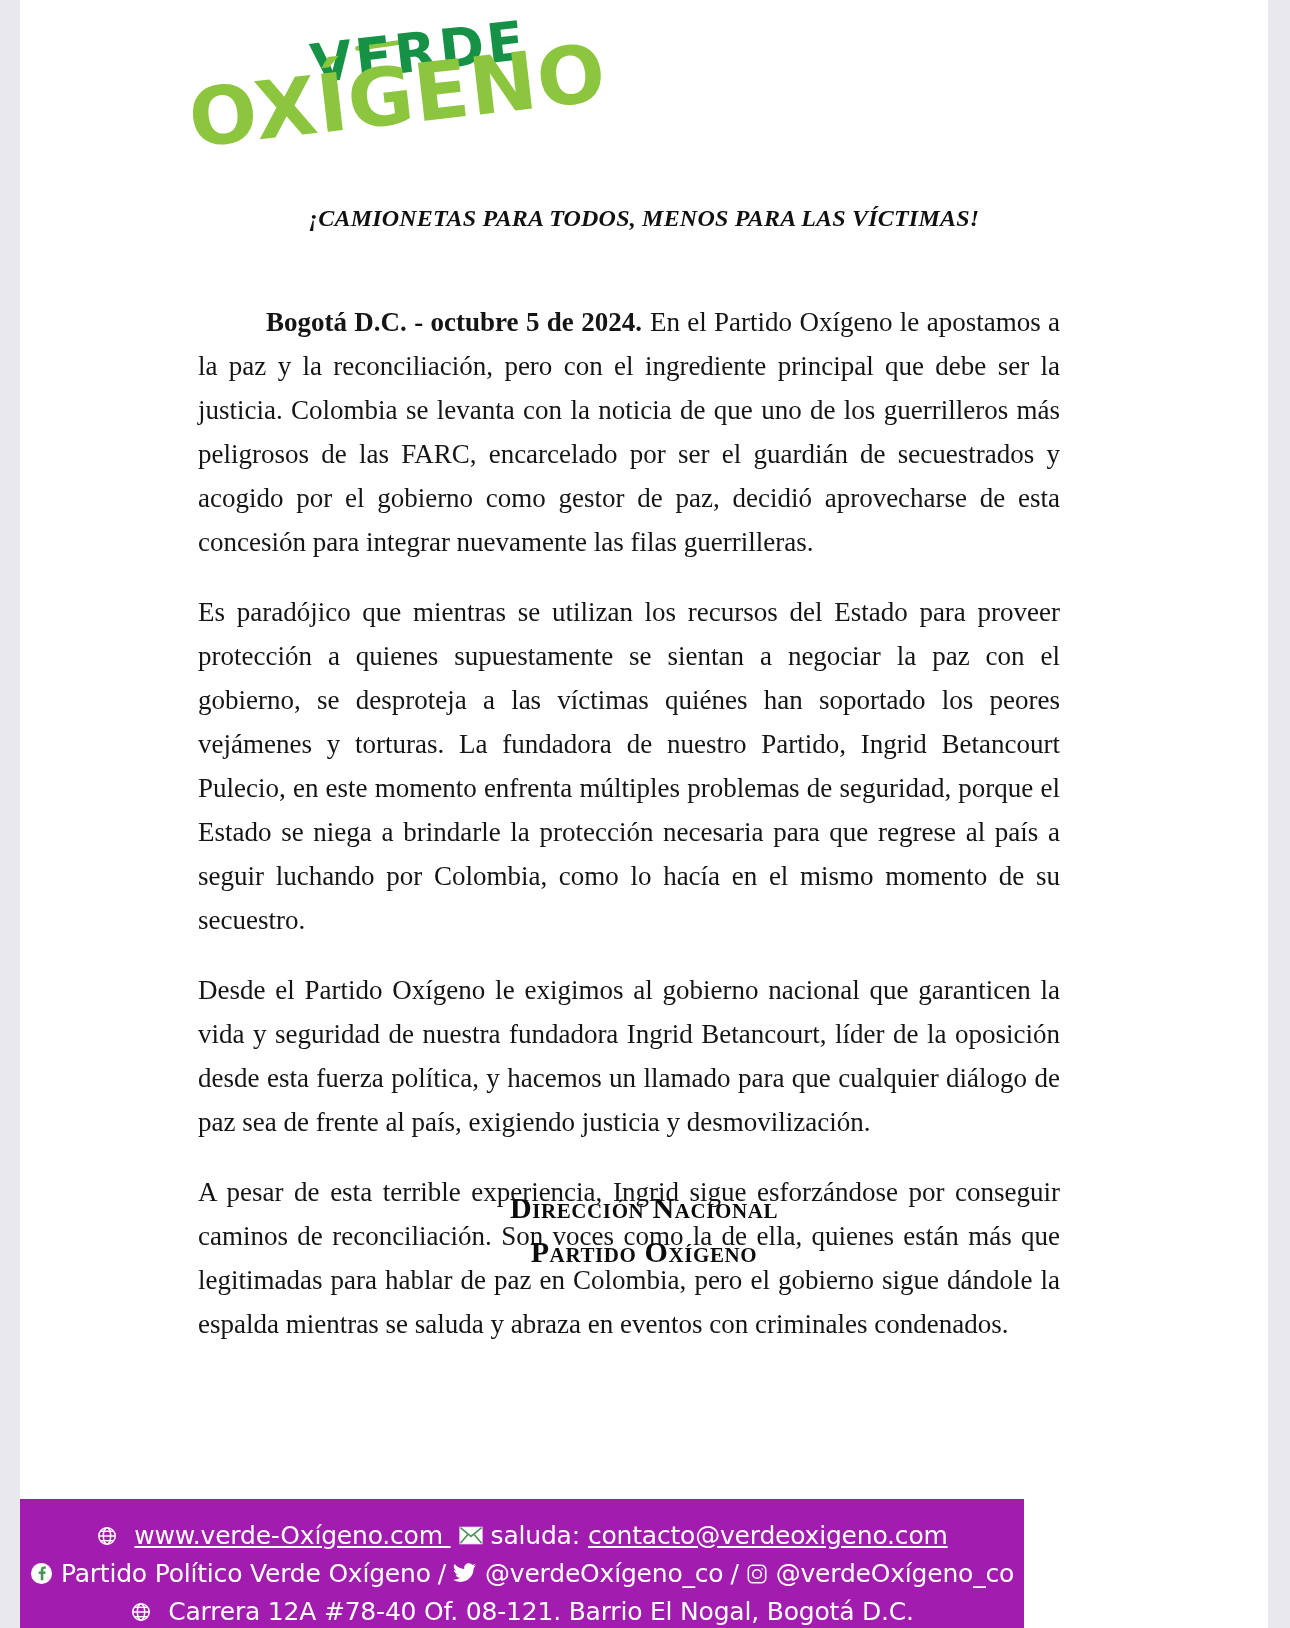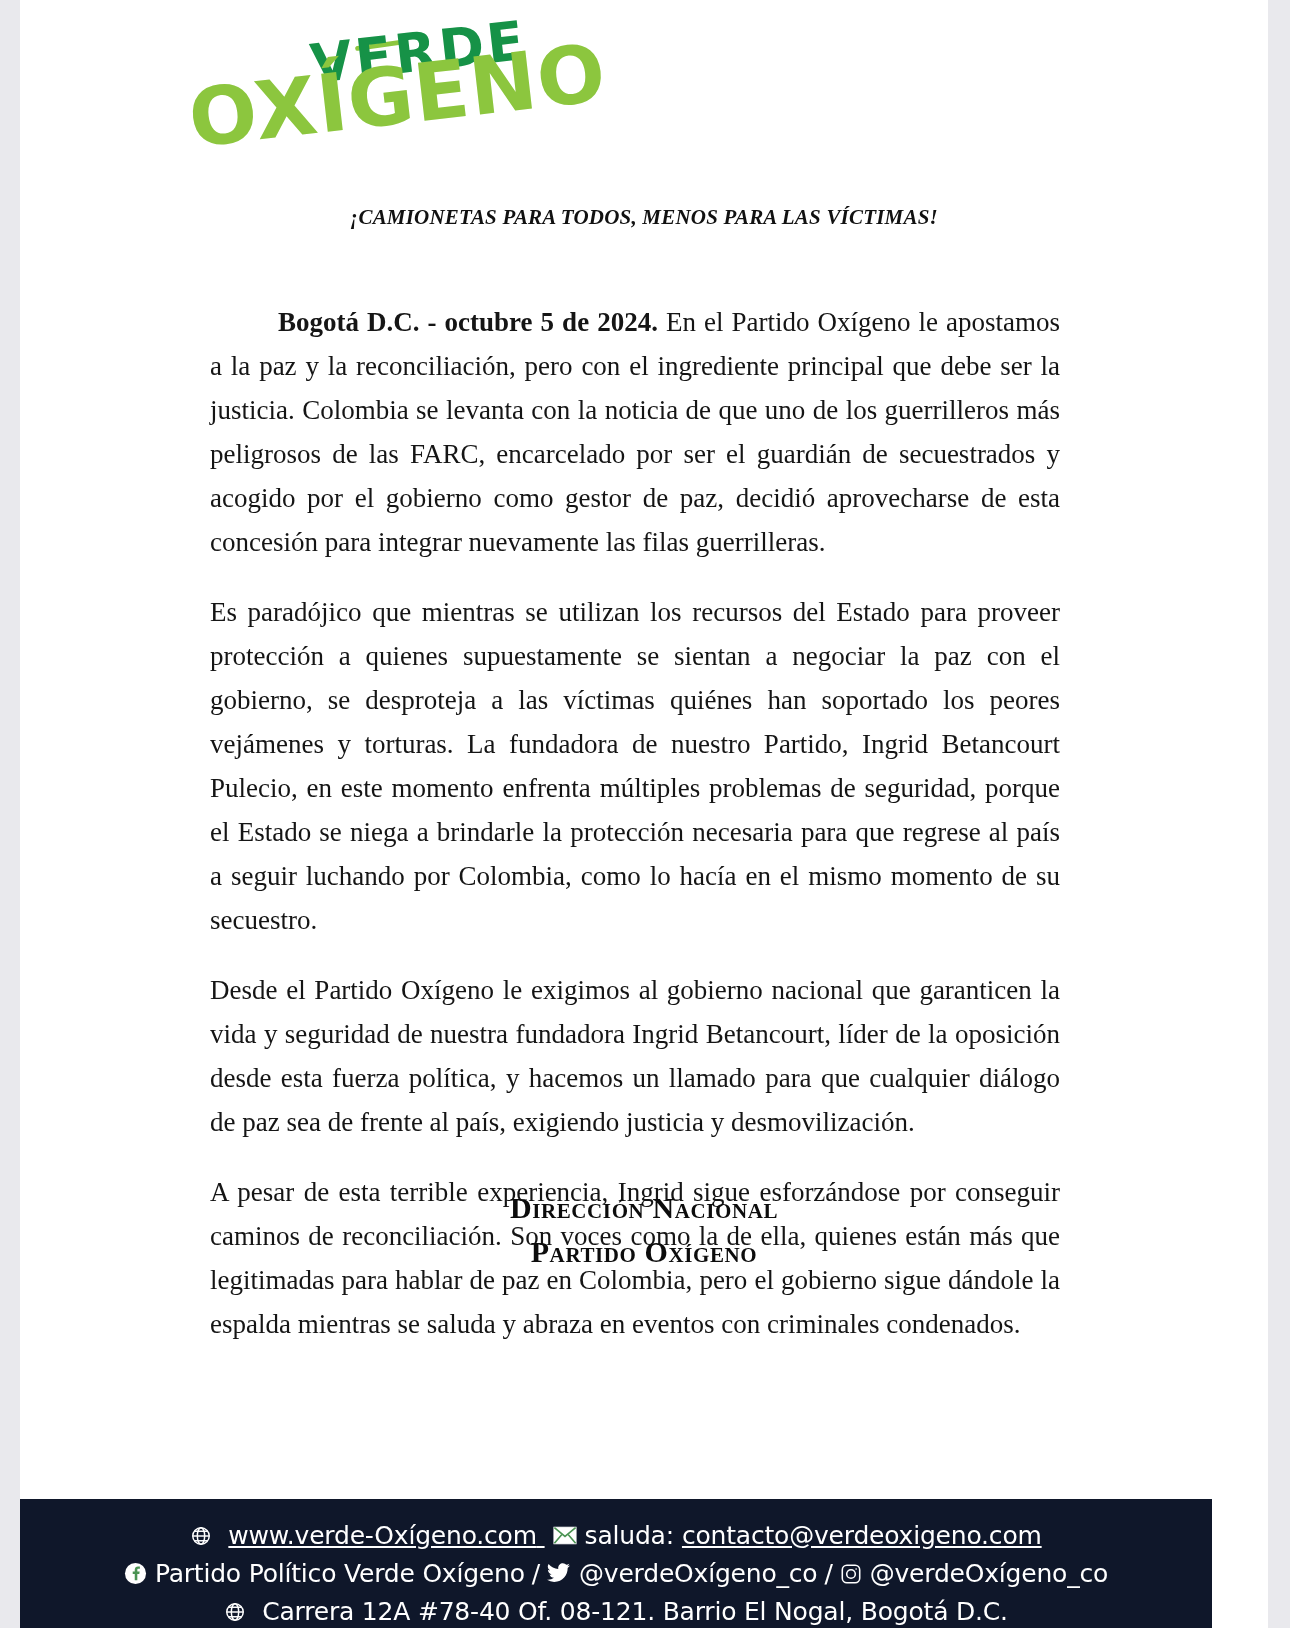--- a/index.html
+++ b/index.html
@@ -73,40 +73,40 @@
   
   #headline {
     position: absolute;
     left: 0;
     top: 205px;
     width: 1248px;
     text-align: center;
     font-family: "Liberation Serif", serif;
     font-weight: bold;
     font-style: italic;
-    font-size: 21px;
+    font-size: 24px;
     letter-spacing: 0.2px;
     color: #111111;
   }
 
   
   #body-copy {
     position: absolute;
     left: 178px;
     top: 300px;
     width: 862px;
     font-family: "Liberation Serif", serif;
     font-size: 27px;
     line-height: 44px;
     color: #151515;
     text-align: justify;
     text-justify: inter-word;
   }
   #body-copy p {
-    margin: 0 0 26px 12px;
+    margin: 0 0 26px 0;
   }
   #body-copy p:last-child { margin-bottom: 0; }
   .lead-in {
     font-weight: bold;
     padding-left: 68px;
   }
   .lead-gap { display: inline-block; width: 8px; }
 
   
   #signature {
@@ -124,23 +124,23 @@
     line-height: 44px;
     font-variant: small-caps;
     letter-spacing: 0.6px;
   }
 
   
   #footer {
     position: absolute;
     left: 0;
     bottom: 0;
-    width: 1192px;
+    width: 1004px;
     height: 129px;
-    background: #0f172a;
+    background: #a21caf;
     color: #ffffff;
     font-family: "DejaVu Sans", sans-serif;
     display: flex;
     flex-direction: column;
     align-items: center;
     justify-content: center;
     padding-top: 20px;
     box-sizing: border-box;
   }
   .foot-line {

